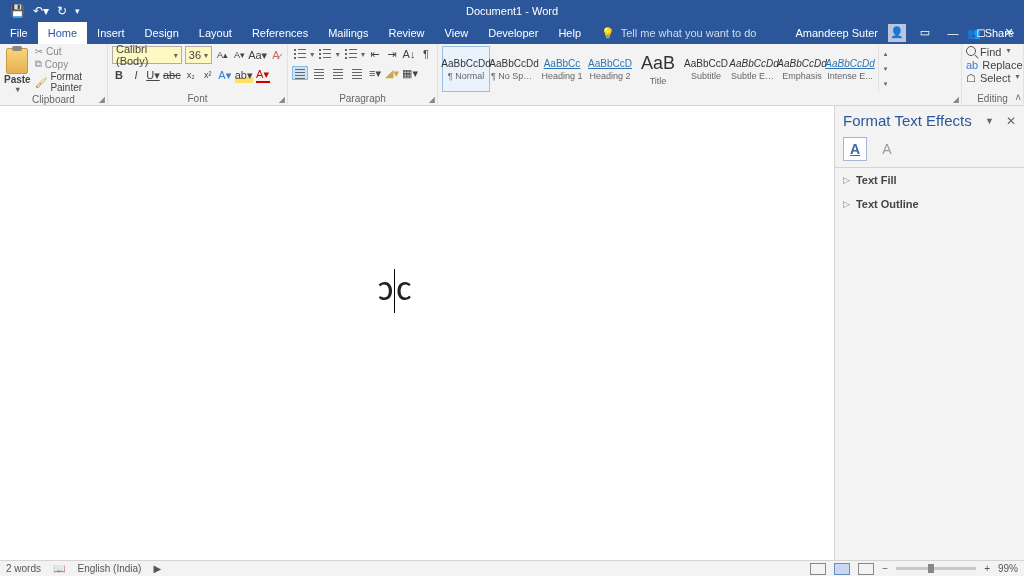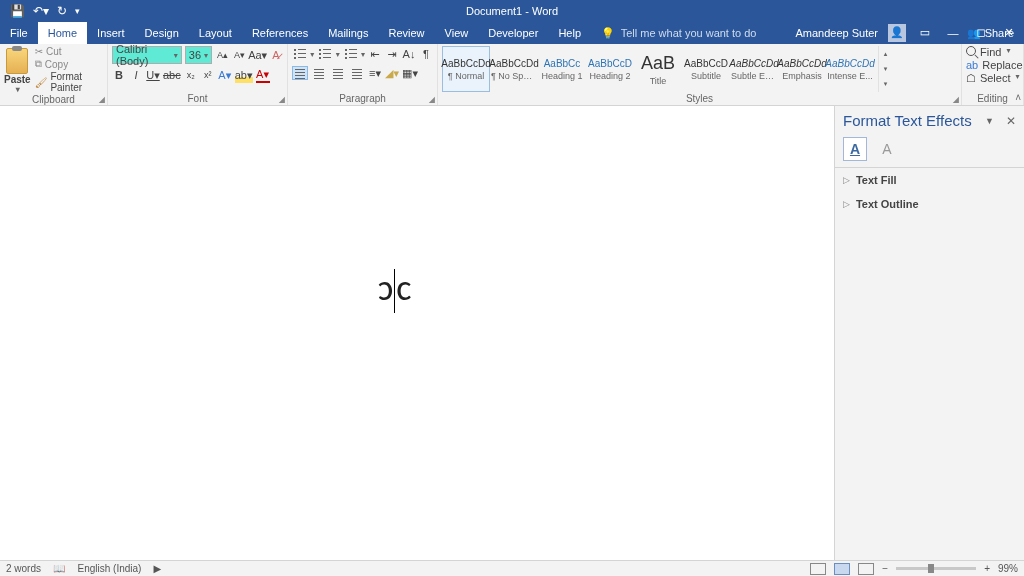--- a/index.html
+++ b/index.html
@@ -36,40 +36,40 @@
 .paste-icon::before { content:""; position:absolute; top:-3px; left:5px; width:10px; height:5px; background:#888; border-radius:2px; }
 .clip-right { display: flex; flex-direction: column; gap: 1px; font-size: 10px; color: #888; }
 .clip-right .enabled { color: #444; }
 .clip-row { display: flex; align-items: center; gap: 3px; }
 .scissors { color: #888; }
 .brush { color: #b97c2a; }
 
 
 .font-col { display: flex; flex-direction: column; gap: 3px; }
 .font-row { display: flex; align-items: center; gap: 3px; }
-.combo { height: 18px; border: 1px solid #adadad; background: #5eead4; display: flex; align-items: center; padding: 0 3px; font-size: 11px; }
+.combo { height: 18px; border: 1px solid #adadad; background: #fef9c3; display: flex; align-items: center; padding: 0 3px; font-size: 11px; }
 .combo .dd { margin-left: 3px; font-size: 8px; color: #666; }
 .tbtn { min-width: 14px; height: 16px; display: flex; align-items: center; justify-content: center; font-size: 11px; color: #444; }
 .tbtn.sup { font-size: 9px; }
 
 
 .para-col { display: flex; flex-direction: column; gap: 3px; }
 .listbtn { width: 16px; height: 14px; position: relative; }
 .listbtn::before { content:""; position:absolute; left:2px; top:2px; width:2px; height:2px; background:#666; box-shadow:0 4px 0 #666, 0 8px 0 #666; }
 .listbtn::after { content:""; position:absolute; left:6px; top:2px; width:8px; height:1px; background:#666; box-shadow:0 4px 0 #666, 0 8px 0 #666; }
 .alignbtn { width: 16px; height: 14px; position: relative; border: 1px solid transparent; }
 .alignbtn.active { background: #cfe3f7; border-color: #8ab9e6; }
 .alignbtn::before { content:""; position:absolute; left:2px; top:2px; width:10px; height:1px; background:#666; box-shadow:0 3px 0 #666, 0 6px 0 #666, 0 9px 0 #666; }
 
 
 .styles-gallery { display:flex; gap:0; }
 .style-item { width: 48px; height: 46px; border: 1px solid transparent; display: flex; flex-direction: column; align-items: center; justify-content: center; padding: 2px 2px; }
 .style-item.selected { border-color: #9bbde0; background: #eaf2fb; }
 .style-prev { font-size: 10px; color: #333; }
-.style-prev.blue { color: #2e74b5; }
+.style-prev.blue { color: #2e74b5; text-decoration: underline; }
 .style-prev.title { font-size: 18px; font-weight: 300; color: #333; }
 .style-prev.italic { font-style: italic; }
 .style-name { font-size: 9px; color: #666; margin-top: 2px; white-space: nowrap; overflow: hidden; text-overflow: ellipsis; max-width: 46px; }
 .style-more { width: 14px; height: 46px; border-left: 1px solid #e1e1e1; display: flex; flex-direction: column; justify-content: space-around; align-items: center; font-size: 7px; color: #666; }
 
 
 .edit-col { display:flex; flex-direction:column; gap:1px; font-size: 11px; }
 .edit-row { display:flex; align-items:flex-start; gap:4px; }
 .find-icon { width:10px; height:10px; border:1px solid #555; border-radius:50%; position:relative; }
 .find-icon::after { content:""; position:absolute; width:5px; height:1px; background:#555; right:-4px; bottom:-2px; transform:rotate(45deg); }
@@ -280,21 +280,20 @@
             <div class="style-prev blue italic">AaBbCcDd</div>
             <div class="style-name">Intense E...</div>
           </div>
         </div>
       <div class="style-more">
           <span>▴</span>
           <span>▾</span>
           <span>▾</span>
         </div>
     </div>
-    <div class="group-label">Styles</div>
     <span class="dlaunch">◢</span>
   </div>
 
   <div class="group" style="width:62px;">
     <div class="group-body">
       <div class="edit-col">
         <div class="edit-row">
             <span class="find-icon"></span>
             <span>Find</span>
             <span class="dd-sm">▾</span>

